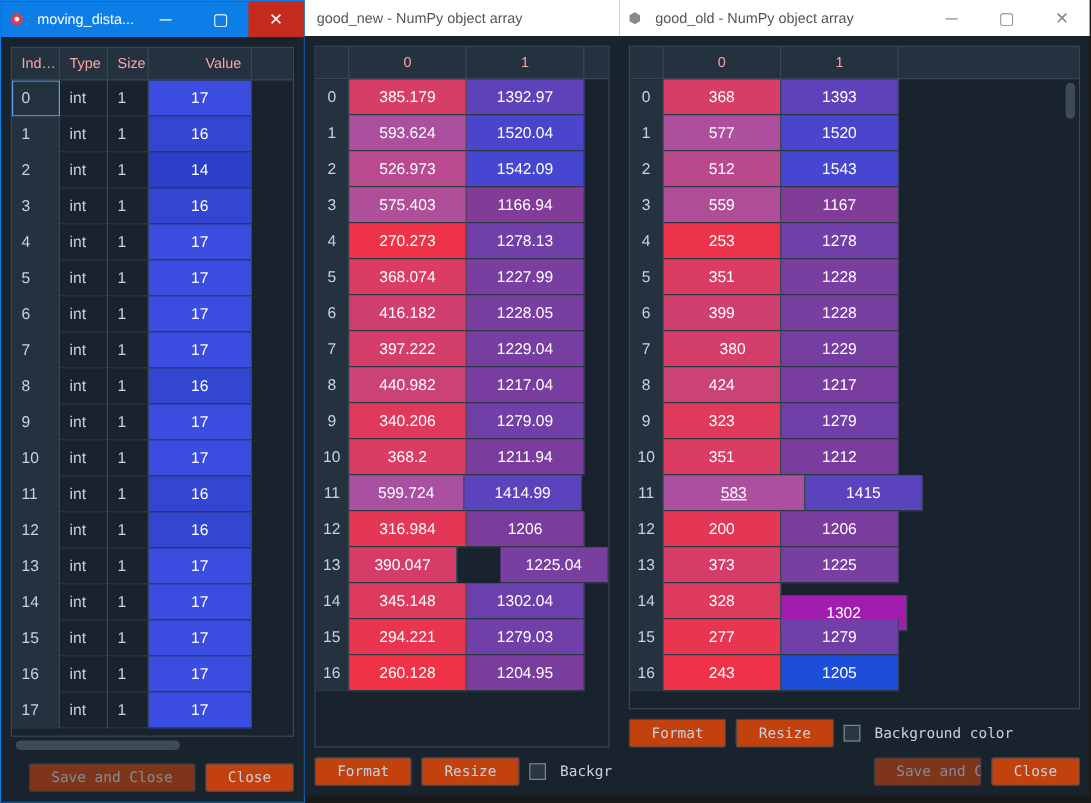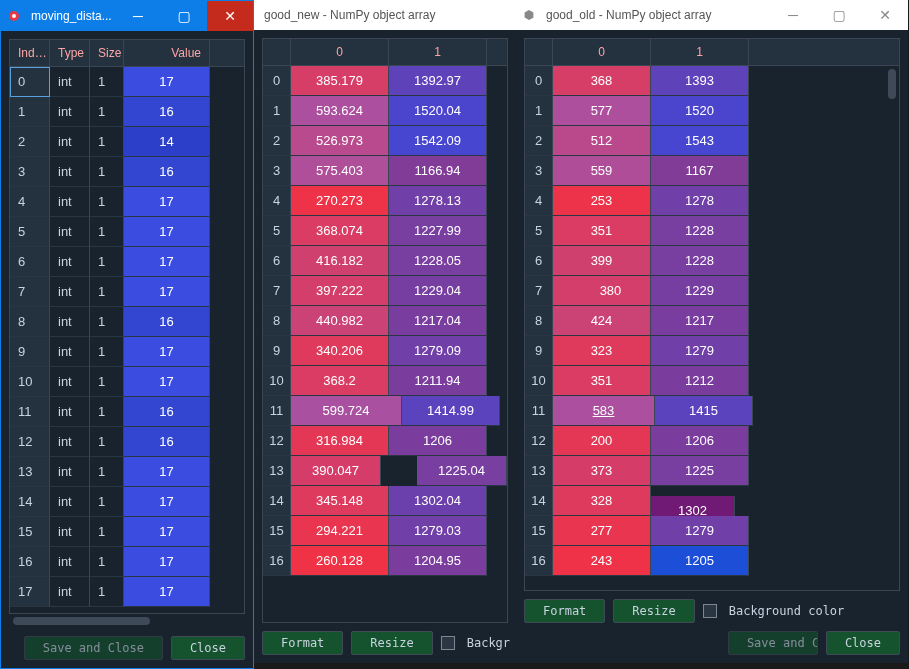--- a/index.html
+++ b/index.html
@@ -19,21 +19,21 @@
 .gridhdr { display:flex; background:#24313e; color:#fca5a5; font-size:12px; border-bottom:1px solid #3a4654; }
 .gridhdr .hcell { padding:6px 8px; border-right:1px solid #3a4654; text-align:right; }
 .rows { overflow:auto; height:calc(100% - 28px); }
 .row { display:flex; color:#c8d3e0; font-family:Consolas,monospace; font-size:13px; height:30px; align-items:center; }
 .row .cell { padding:0 8px; height:100%; display:flex; align-items:center; border-right:1px solid #3a4654; border-bottom:1px solid #2a3642; }
 .cell.idx { background:#24313e; justify-content:flex-start; }
 .cell.val { justify-content:center; color:#fff; }
 .sel { outline:1px solid #5aa0e0; outline-offset:-1px; }
 
 .footer { padding-top:8px; display:flex; align-items:center; gap:8px; justify-content:flex-end; color:#c8d3e0; font-size:12px; flex-wrap:wrap; }
-.btn { background:#14532d; color:#c8d3e0; border:1px solid #3e4a58; padding:4px 18px; font-family:Consolas,monospace; font-size:12px; border-radius:2px;text-align:right; }
+.btn { background:#c2410c; color:#c8d3e0; border:1px solid #3e4a58; padding:4px 18px; font-family:Consolas,monospace; font-size:12px; border-radius:2px;text-align:right; }
 .btn.cut { overflow:hidden; white-space:nowrap; }
 .chk { width:14px; height:14px; border:1px solid #7a8694; background:#2a3642; display:inline-block; margin-right:4px; vertical-align:middle; }
 .lbl { font-family:Consolas,monospace; }
 
 .scrollx { height:14px; background:#19232d; display:flex; align-items:center; padding:0 4px; }
 .thumb { height:8px; background:#3e4a58; border-radius:4px; width:60%; }
 .vscroll { position:absolute; right:0; top:28px; bottom:0; width:14px; background:#19232d; }
 .vthumb { width:8px; margin:2px auto; background:#3e4a58; border-radius:4px; height:30px; }
 </style>
 </head>
@@ -245,21 +245,21 @@
             <div class="cell val" style="width: 98px; background: rgb(223, 57, 91);">340.206</div>
             <div class="cell val" style="width: 98px; background: rgb(112, 63, 168);">1279.09</div>
           </div>
           <div class="row">
             <div class="cell idx" style="width: 28px; justify-content: center;">10</div>
             <div class="cell val" style="width: 98px; background: rgb(218, 60, 99);">368.2</div>
             <div class="cell val" style="width: 98px; background: rgb(122, 61, 158);">1211.94</div>
           </div>
           <div class="row">
             <div class="cell idx" style="width: 28px; justify-content: center;">11</div>
-            <div class="cell val" style="width: 111px; background: rgb(170, 80, 160);">599.724</div>
+            <div class="cell val" style="width: 96px; background: rgb(170, 80, 160);">599.724</div>
             <div class="cell val" style="width: 98px; background: rgb(91, 67, 189);">1414.99</div>
           </div>
           <div class="row">
             <div class="cell idx" style="width: 28px; justify-content: center;">12</div>
             <div class="cell val" style="width: 98px; background: rgb(228, 55, 85);">316.984</div>
             <div class="cell val" style="width: 98px; background: rgb(123, 61, 157);">1206</div>
           </div>
           <div class="row">
             <div class="cell idx" style="width: 28px; justify-content: center;">13</div>
             <div class="cell val" style="width: 98px; background: rgb(213, 61, 104);">390.047</div>
@@ -359,37 +359,37 @@
             <div class="cell val" style="width: 98px; background: rgb(223, 57, 91);">323</div>
             <div class="cell val" style="width: 98px; background: rgb(112, 63, 168);">1279</div>
           </div>
           <div class="row">
             <div class="cell idx" style="width: 28px; justify-content: center;">10</div>
             <div class="cell val" style="width: 98px; background: rgb(218, 60, 99);">351</div>
             <div class="cell val" style="width: 98px; background: rgb(122, 61, 158);">1212</div>
           </div>
           <div class="row">
             <div class="cell idx" style="width: 28px; justify-content: center;">11</div>
-            <div class="cell val" style="width: 102px; background: rgb(171, 79, 158); text-decoration: underline;">583</div>
+            <div class="cell val" style="width: 118px; background: rgb(171, 79, 158); text-decoration: underline;">583</div>
             <div class="cell val" style="width: 98px; background: rgb(91, 67, 189);">1415</div>
           </div>
           <div class="row">
             <div class="cell idx" style="width: 28px; justify-content: center;">12</div>
             <div class="cell val" style="width: 98px; background: rgb(228, 55, 85);">200</div>
             <div class="cell val" style="width: 98px; background: rgb(123, 61, 157);">1206</div>
           </div>
           <div class="row">
             <div class="cell idx" style="width: 28px; justify-content: center;">13</div>
             <div class="cell val" style="width: 98px; background: rgb(213, 61, 104);">373</div>
             <div class="cell val" style="width: 98px; background: rgb(120, 62, 160);">1225</div>
           </div>
           <div class="row">
             <div class="cell idx" style="width: 28px; justify-content: center;">14</div>
             <div class="cell val" style="width: 98px; background: rgb(222, 58, 93);">328</div>
-            <div class="cell val" style="width: 84px; background: #701a75; margin-top: 20px;">1302</div>
+            <div class="cell val" style="width: 105px; background: #a21caf; margin-top: 20px;">1302</div>
           </div>
           <div class="row">
             <div class="cell idx" style="width: 28px; justify-content: center;">15</div>
             <div class="cell val" style="width: 98px; background: rgb(233, 53, 80);">277</div>
             <div class="cell val" style="width: 98px; background: rgb(112, 63, 168);">1279</div>
           </div>
           <div class="row">
             <div class="cell idx" style="width: 28px; justify-content: center;">16</div>
             <div class="cell val" style="width: 98px; background: rgb(239, 50, 71);">243</div>
             <div class="cell val" style="width: 98px; background: #1d4ed8;">1205</div>

